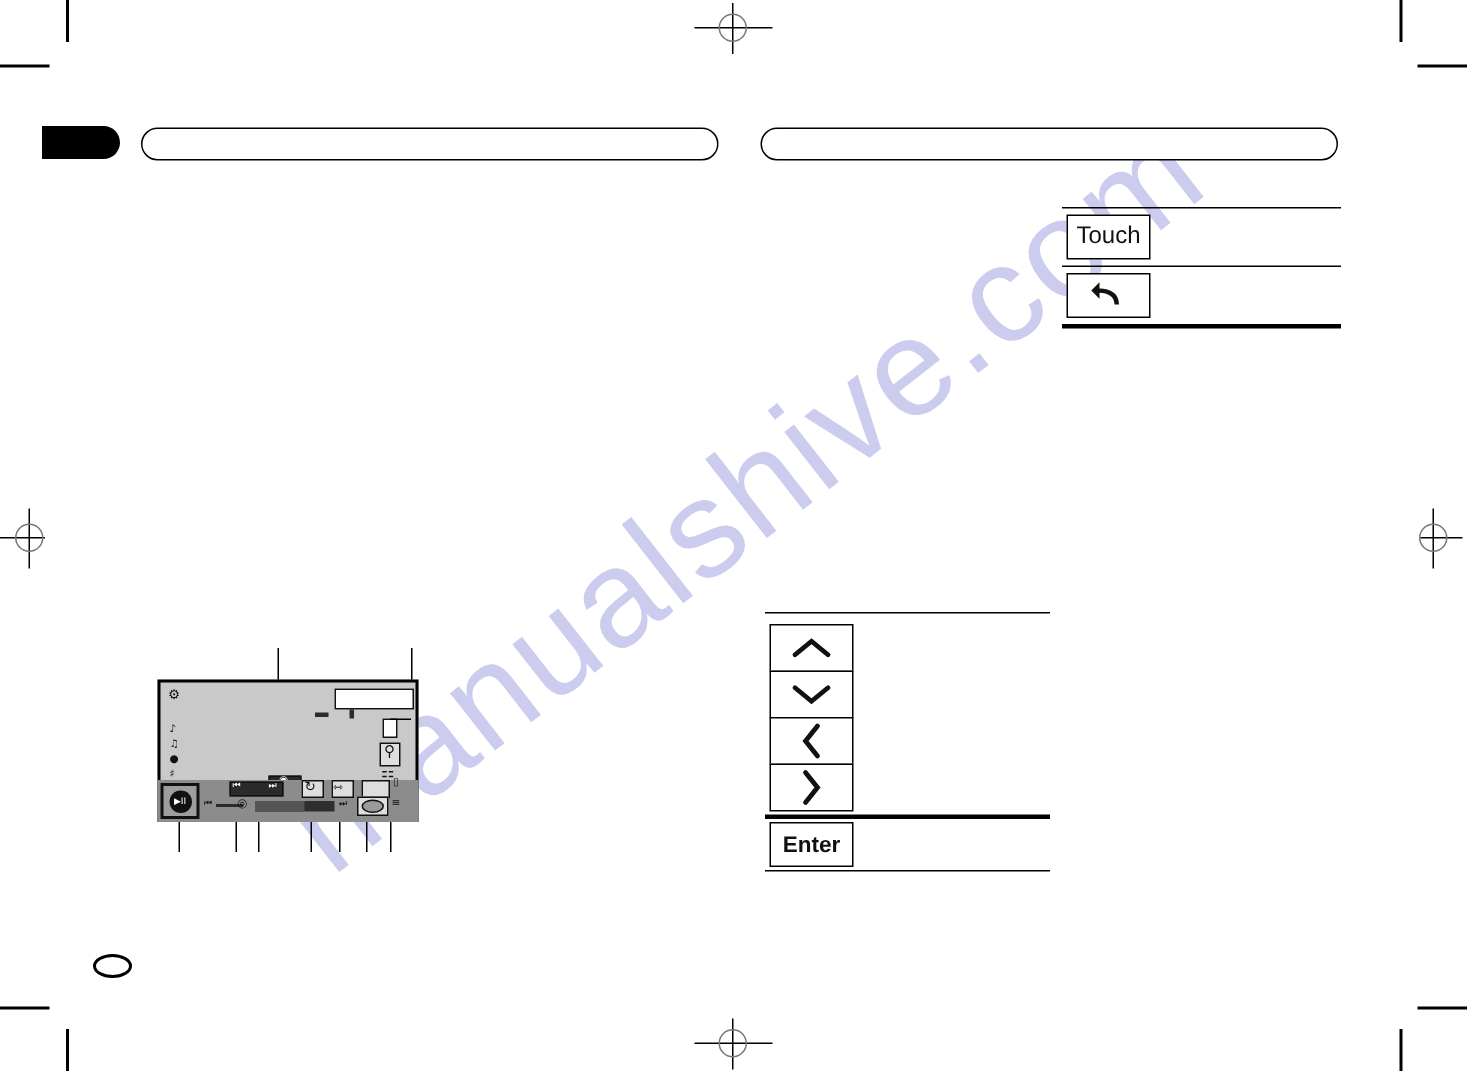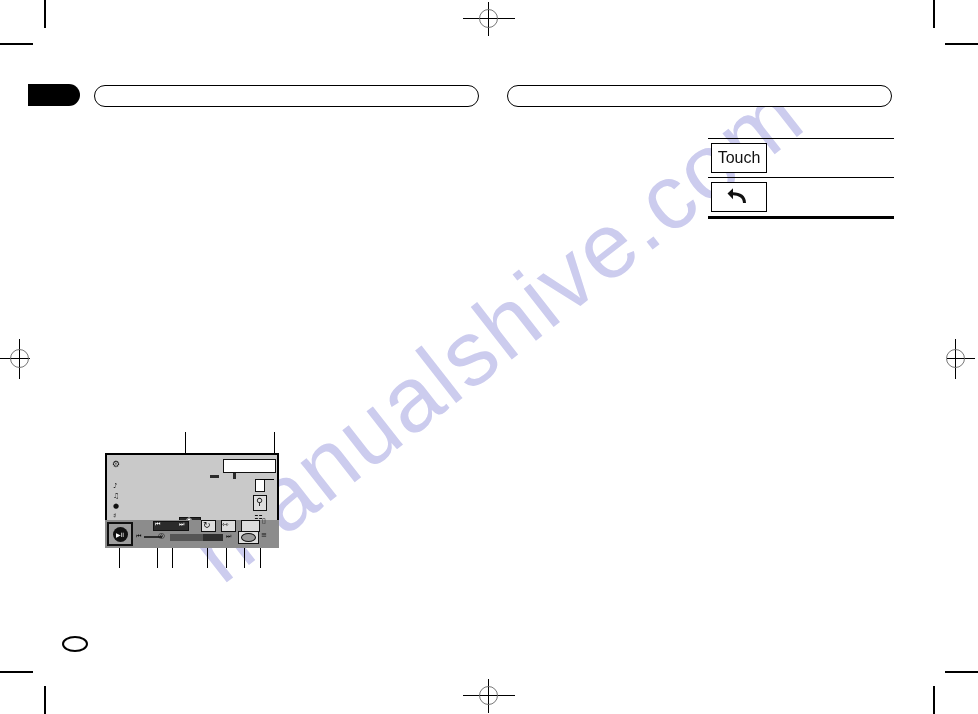--- a/index.html
+++ b/index.html
@@ -262,20 +262,50 @@
     </div>
 
     <div class="ref-cell" style="left:3px; top:44px; width:56px; height:30px;">
       <svg width="26" height="22" viewBox="0 0 26 22">
         <path d="M20 17 C20 9.5 14.5 6.5 7 6.3 L7 2.2 L1.5 7.6 L7 13.2 L7 9.2 C12.6 9.4 17 11.6 17 17 Z" fill="#111"></path>
       </svg>
     </div>
   </div>
 
 
+  <div class="ref-table" style="left:510px; top:408px; width:190px; height:175px;">
+    <div class="ref-rule thin" style="top:0px;   width:190px;"></div>
+    <div class="ref-rule thick" style="top:135px; width:190px;"></div>
+    <div class="ref-rule thin" style="top:172px; width:190px;"></div>
+
+    <div class="ref-cell" style="left:3px; top:8px; width:56px; height:32px;">
+      <svg width="28" height="16" viewBox="0 0 28 16">
+        <path d="M3 12.5 L14 3.5 L25 12.5" fill="none" stroke="#111" stroke-width="3.2" stroke-linecap="round" stroke-linejoin="miter"></path>
+      </svg>
+    </div>
+    <div class="ref-cell" style="left:3px; top:39px; width:56px; height:32px;">
+      <svg width="28" height="16" viewBox="0 0 28 16">
+        <path d="M3 3.5 L14 12.5 L25 3.5" fill="none" stroke="#111" stroke-width="3.2" stroke-linecap="round" stroke-linejoin="miter"></path>
+      </svg>
+    </div>
+    <div class="ref-cell" style="left:3px; top:70px; width:56px; height:32px;">
+      <svg width="16" height="26" viewBox="0 0 16 26">
+        <path d="M12 3 L4 13 L12 23" fill="none" stroke="#111" stroke-width="3.2" stroke-linecap="round" stroke-linejoin="miter"></path>
+      </svg>
+    </div>
+    <div class="ref-cell" style="left:3px; top:101px; width:56px; height:32px;">
+      <svg width="16" height="26" viewBox="0 0 16 26">
+        <path d="M4 3 L12 13 L4 23" fill="none" stroke="#111" stroke-width="3.2" stroke-linecap="round" stroke-linejoin="miter"></path>
+      </svg>
+    </div>
+
+    <div class="ref-cell" style="left:3px; top:140px; width:56px; height:30px;">
+      <span class="celltext bold">Enter</span>
+    </div>
+  </div>
 
   <div id="device" style="left:100px; top:432px; width:185px; height:140px;">
 
     <div class="dev-lead" style="left:85px;  top:0px; height:90px;"></div>
     <div class="dev-lead" style="left:174px; top:0px; height:47px;"></div>
 
     <div class="dev-screen" style="left:5px; top:21px; width:174px; height:95px;">
 
       <div class="mini-ico" style="left:5px; top:5px; font-size:9px;">⚙</div>
 

